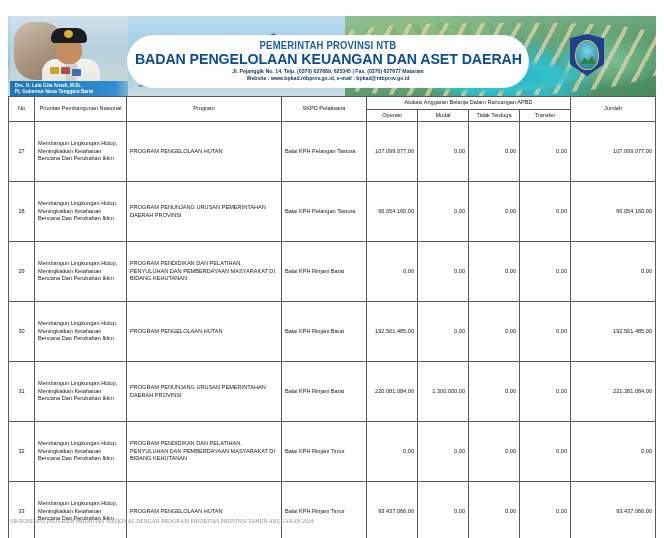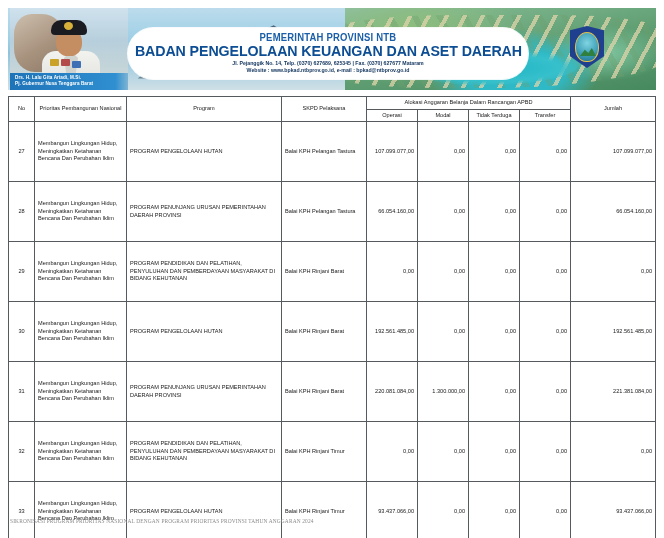--- a/index.html
+++ b/index.html
@@ -12,21 +12,21 @@
   }
   .page {
     position: relative;
     width: 664px; height: 538px;
     background: #ffffff;
   }
 
   
   .banner {
     position: absolute;
-    left: 8px; top: 8px;
+    left: 8px; top: 16px;
     width: 648px; height: 82px;
     overflow: hidden;
     background: #cfe3ef;
   }
   
   .banner-landscape {
     position: absolute; inset: 0;
     background:
       radial-gradient(ellipse 120px 60px at 78% 78%, #2fb9c6 0%, #2fb9c6 40%, rgba(47,185,198,0) 72%),
       radial-gradient(ellipse 90px 40px at 92% 55%, #7fc5a0 0%, rgba(127,197,160,0) 70%),

